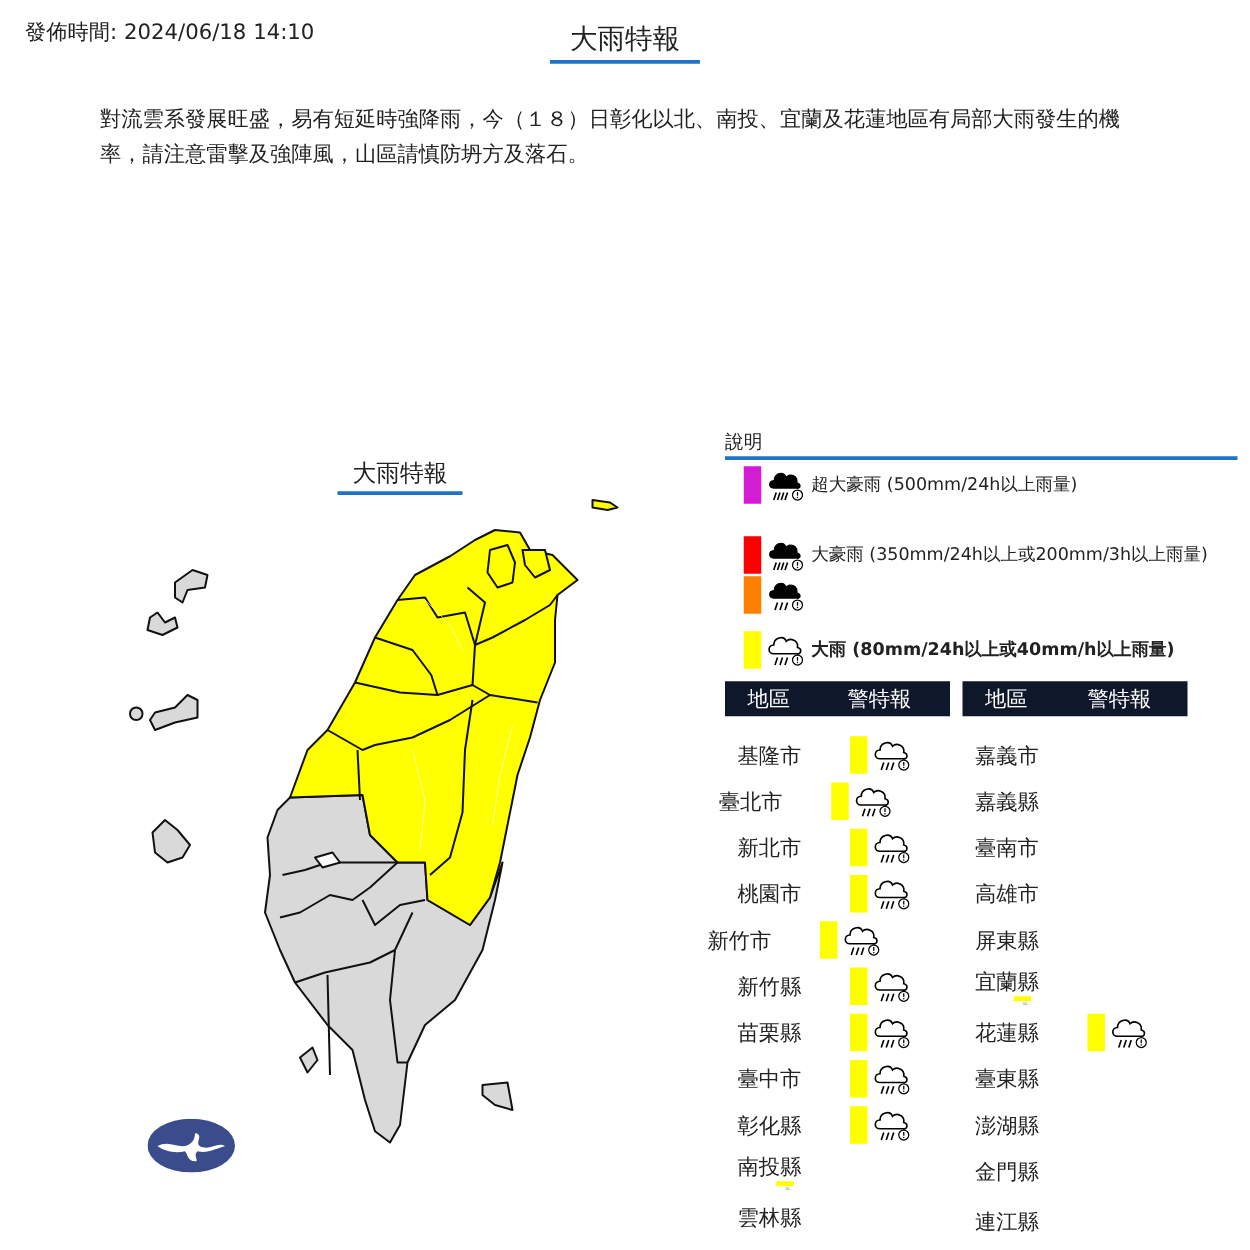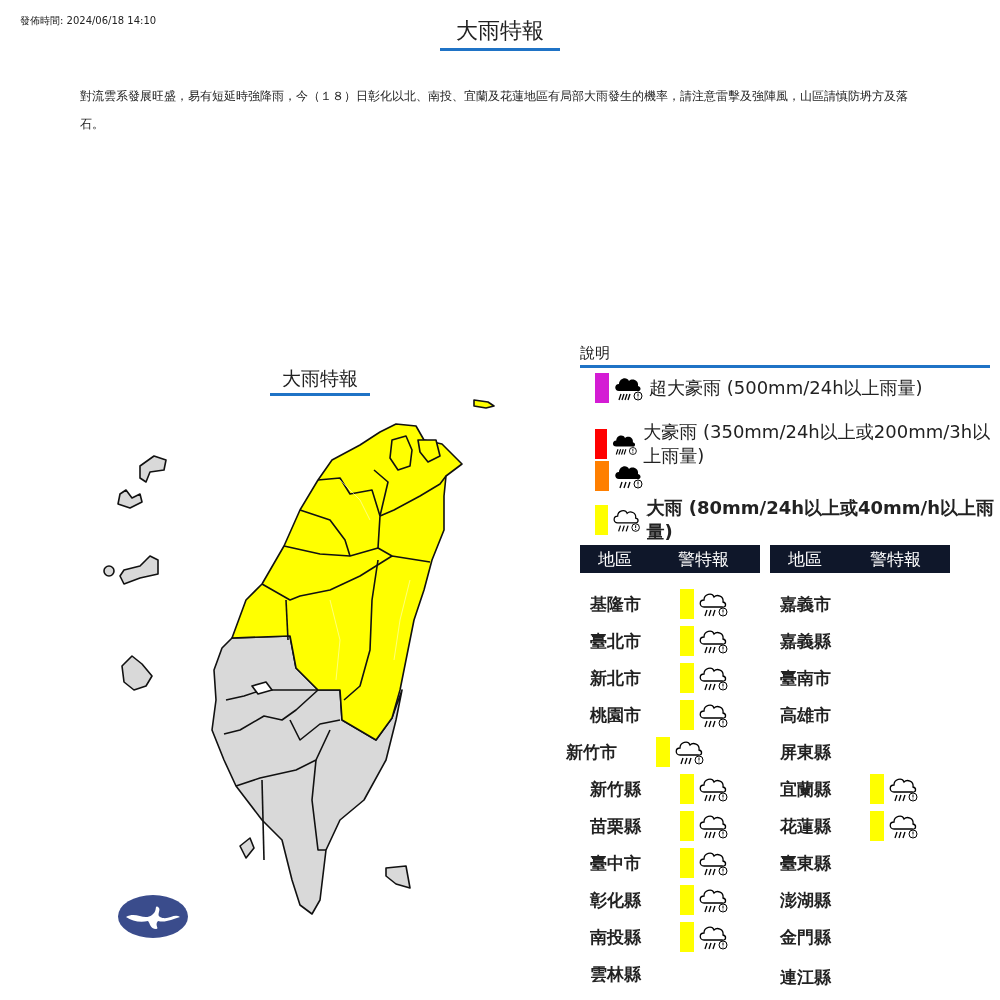--- a/index.html
+++ b/index.html
@@ -1,35 +1,35 @@
 <!DOCTYPE html>
 <html><head>
 <meta charset="utf-8">
 <style>
   html, body { margin:0; padding:0; background:#ffffff; }
   body { width:1000px; height:1000px; position:relative; overflow:hidden;
          font-family:"DejaVu Sans","Liberation Sans",sans-serif; color:#222; }
-  .pub-time { position:absolute; left:20px; top:14px; font-size:10px; }
+  .pub-time { position:absolute; left:20px; top:14px; font-size:17px; }
   .main-title { position:absolute; left:440px; top:16px; width:120px; text-align:center;
                 font-size:22px; padding-bottom:2px; border-bottom:3px solid #1f73c6; }
-  .desc { position:absolute; left:80px; top:82px; width:840px; font-size:12px; line-height:28px; }
+  .desc { position:absolute; left:80px; top:82px; width:840px; font-size:17px; line-height:28px; }
   .map-title { position:absolute; left:270px; top:366px; width:100px; text-align:center;
                font-size:19px; border-bottom:3px solid #1f73c6; padding-bottom:1px; }
   .map { position:absolute; left:90px; top:390px; width:420px; height:540px; }
   .logo { position:absolute; left:118px; top:895px; width:70px; height:43px; }
   .legend-title { position:absolute; left:580px; top:344px; width:410px; font-size:15px;
                   border-bottom:3px solid #1f73c6; padding-bottom:2px; }
-  .legend-row { position:absolute; left:580px; height:30px; display:flex; align-items:center; font-size:18px;padding-left:15px; }
+  .legend-row { position:absolute; left:580px; height:30px; display:flex; align-items:center; font-size:14px;padding-left:15px; }
   .swatch { width:14px; height:30px; margin-right:4px; }
   .wicon { width:32px; height:30px; margin-right:4px; }
   .thead { position:absolute; top:545px; height:28px; width:180px; background:#0f172a; color:#fff;
            font-size:17px; display:flex; align-items:center; }
   .thead span { display:inline-block; }
   .row { position:absolute; height:30px; display:flex; align-items:center; font-size:17px; }
-  .row .name { width:90px; padding-left:10px;font-weight:bold; }
+  .row .name { width:90px; padding-left:10px; }
   .row .bar { width:14px; height:30px; background:#ffff00; margin-right:4px; }
   .row .icon { width:32px; height:30px; }
 </style>
 </head>
 <body>
 
 <div class="pub-time">發佈時間: 2024/06/18 14:10</div>
 <div class="main-title">大雨特報</div>
 <div class="desc">對流雲系發展旺盛，易有短延時強降雨，今（１８）日彰化以北、南投、宜蘭及花蓮地區有局部大雨發生的機率，請注意雷擊及強陣風，山區請慎防坍方及落石。</div>
 
@@ -170,21 +170,21 @@
     <g stroke="#000" stroke-width="1.3">
           <line x1="9" y1="21" x2="7" y2="27"></line>
           <line x1="13" y1="21" x2="11" y2="27"></line>
           <line x1="17" y1="21" x2="15" y2="27"></line>
         </g>
     <circle cx="25" cy="23" r="4" fill="#fff" stroke="#000" stroke-width="1"></circle>
         <line x1="25" y1="20.5" x2="25" y2="23.5" stroke="#000" stroke-width="1"></line>
         <circle cx="25" cy="25" r="0.6" fill="#000"></circle>
   </svg>
 </div>
-    <div class="row" style="left: 580px; top: 626px;">
+    <div class="row" style="left: 565px; top: 626px;">
       <span class="name">臺北市</span>
       <span class="bar"></span>
   <svg class="icon" viewBox="0 0 32 30">
     <path d="M6,18 C1,18 1,11 6,11 C6,5 14,3 16,8 C19,5 26,7 25,13 C29,14 28,19 24,18 Z" fill="#fff" stroke="#000" stroke-width="1.3"></path>
     <g stroke="#000" stroke-width="1.3">
           <line x1="9" y1="21" x2="7" y2="27"></line>
           <line x1="13" y1="21" x2="11" y2="27"></line>
           <line x1="17" y1="21" x2="15" y2="27"></line>
         </g>
     <circle cx="25" cy="23" r="4" fill="#fff" stroke="#000" stroke-width="1"></circle>
@@ -290,21 +290,21 @@
     <g stroke="#000" stroke-width="1.3">
           <line x1="9" y1="21" x2="7" y2="27"></line>
           <line x1="13" y1="21" x2="11" y2="27"></line>
           <line x1="17" y1="21" x2="15" y2="27"></line>
         </g>
     <circle cx="25" cy="23" r="4" fill="#fff" stroke="#000" stroke-width="1"></circle>
         <line x1="25" y1="20.5" x2="25" y2="23.5" stroke="#000" stroke-width="1"></line>
         <circle cx="25" cy="25" r="0.6" fill="#000"></circle>
   </svg>
 </div>
-    <div class="row" style="left: 580px; top: 922px;">
+    <div class="row" style="left: 580px; top: 922px; flex-direction: column;">
       <span class="name">南投縣</span>
       <span class="bar"></span>
   <svg class="icon" viewBox="0 0 32 30">
     <path d="M6,18 C1,18 1,11 6,11 C6,5 14,3 16,8 C19,5 26,7 25,13 C29,14 28,19 24,18 Z" fill="#fff" stroke="#000" stroke-width="1.3"></path>
     <g stroke="#000" stroke-width="1.3">
           <line x1="9" y1="21" x2="7" y2="27"></line>
           <line x1="13" y1="21" x2="11" y2="27"></line>
           <line x1="17" y1="21" x2="15" y2="27"></line>
         </g>
     <circle cx="25" cy="23" r="4" fill="#fff" stroke="#000" stroke-width="1"></circle>
@@ -325,21 +325,21 @@
     </div>
     <div class="row" style="left: 770px; top: 663px;">
       <span class="name">臺南市</span>
     </div>
     <div class="row" style="left: 770px; top: 700px;">
       <span class="name">高雄市</span>
     </div>
     <div class="row" style="left: 770px; top: 737px;">
       <span class="name">屏東縣</span>
     </div>
-    <div class="row" style="left: 770px; top: 774px;">
+    <div class="row" style="left: 770px; top: 774px; flex-direction: column;">
       <span class="name">宜蘭縣</span>
       <span class="bar"></span>
   <svg class="icon" viewBox="0 0 32 30">
     <path d="M6,18 C1,18 1,11 6,11 C6,5 14,3 16,8 C19,5 26,7 25,13 C29,14 28,19 24,18 Z" fill="#fff" stroke="#000" stroke-width="1.3"></path>
     <g stroke="#000" stroke-width="1.3">
           <line x1="9" y1="21" x2="7" y2="27"></line>
           <line x1="13" y1="21" x2="11" y2="27"></line>
           <line x1="17" y1="21" x2="15" y2="27"></line>
         </g>
     <circle cx="25" cy="23" r="4" fill="#fff" stroke="#000" stroke-width="1"></circle>

